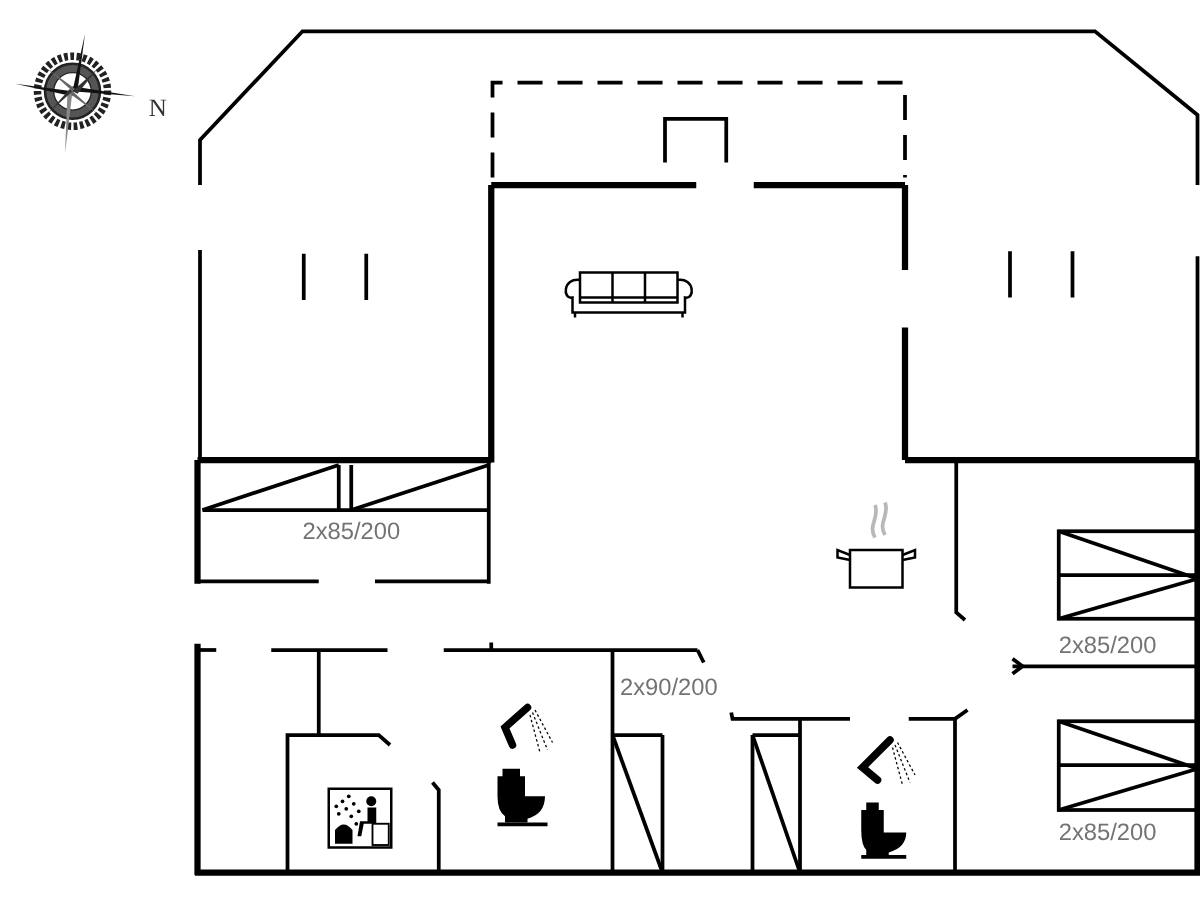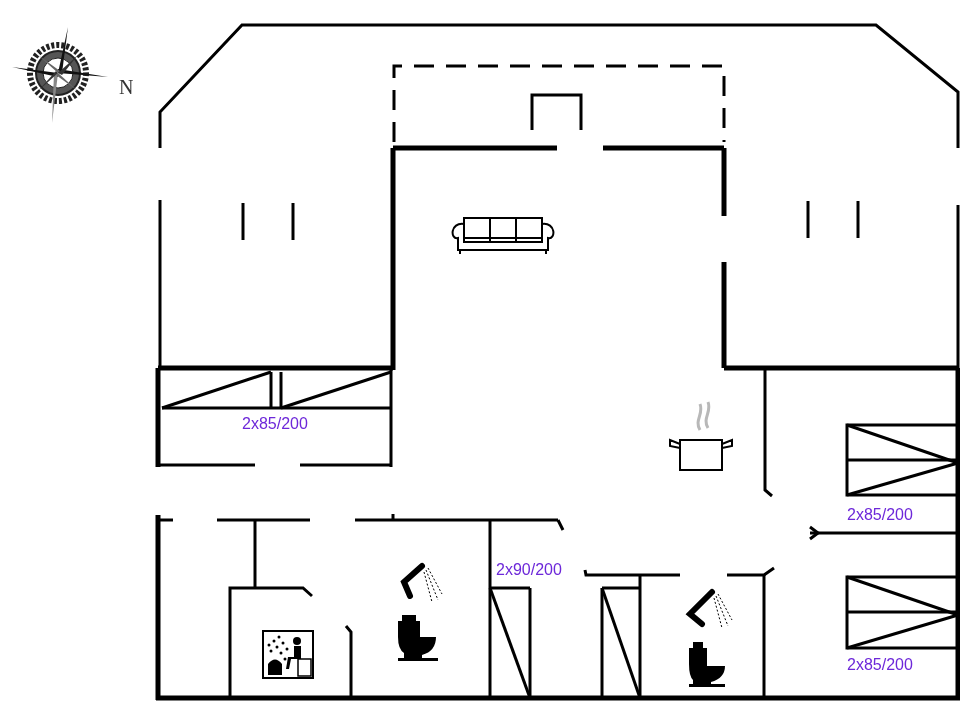--- a/index.html
+++ b/index.html
@@ -1,18 +1,18 @@
 <!DOCTYPE html>
 <html><head>
   <meta charset="utf-8">
   <style>
     html, body { margin: 0; padding: 0; background: #ffffff; }
     body { width: 960px; height: 720px; position: relative; overflow: hidden; font-family: "Liberation Sans", sans-serif; }
     #plan { position: absolute; left: 0; top: 0; }
-    .label { position: absolute; font-family: "Liberation Sans", sans-serif; font-size: 16px; color: #6d28d9; white-space: nowrap; }
+    .label { position: absolute; font-family: "Liberation Sans", sans-serif; font-size: 19px; color: #737373; white-space: nowrap; }
     .north { position: absolute; font-family: "Liberation Serif", serif; font-size: 20px; color: #333; }
     .compass { position: absolute; left: 10px; top: 25px; }
   </style>
 </head>
 <body>
 
 <svg id="plan" width="960" height="720" viewBox="0 0 960 720">
   <g stroke="#000" fill="none" stroke-linecap="butt">
 
     <g stroke-width="3">
@@ -173,13 +173,13 @@
   <polygon points="48,48 68,30 52,50" fill="#333"></polygon>
   <polygon points="48,48 28,66 46,46" fill="#333"></polygon>
   <polygon points="48,48 28,30 50,46" fill="#666"></polygon>
   <polygon points="48,48 68,66 46,50" fill="#666"></polygon>
 </svg>
 <span class="north" style="left:119px;top:76px;">N</span>
 
 <span class="label" style="left:242px;top:415px;">2x85/200</span>
 <span class="label" style="left:847px;top:506px;">2x85/200</span>
 <span class="label" style="left:847px;top:656px;">2x85/200</span>
-<span class="label" style="left:496px;top:561px;">2x90/200</span>
+<span class="label" style="left:496px;top:540px;">2x90/200</span>
 
 </body></html>

